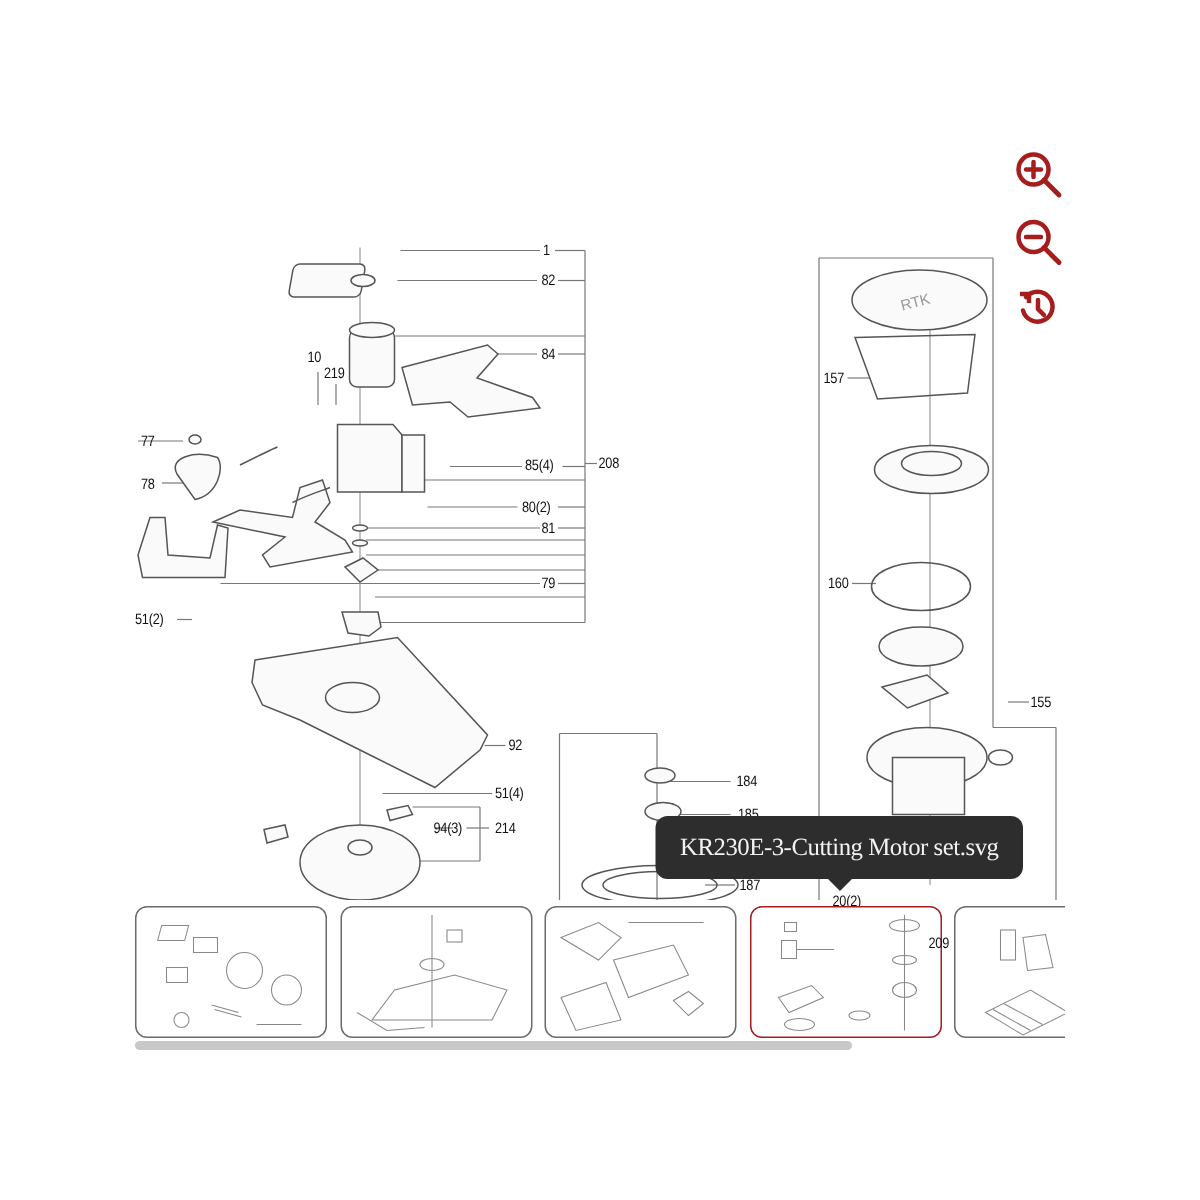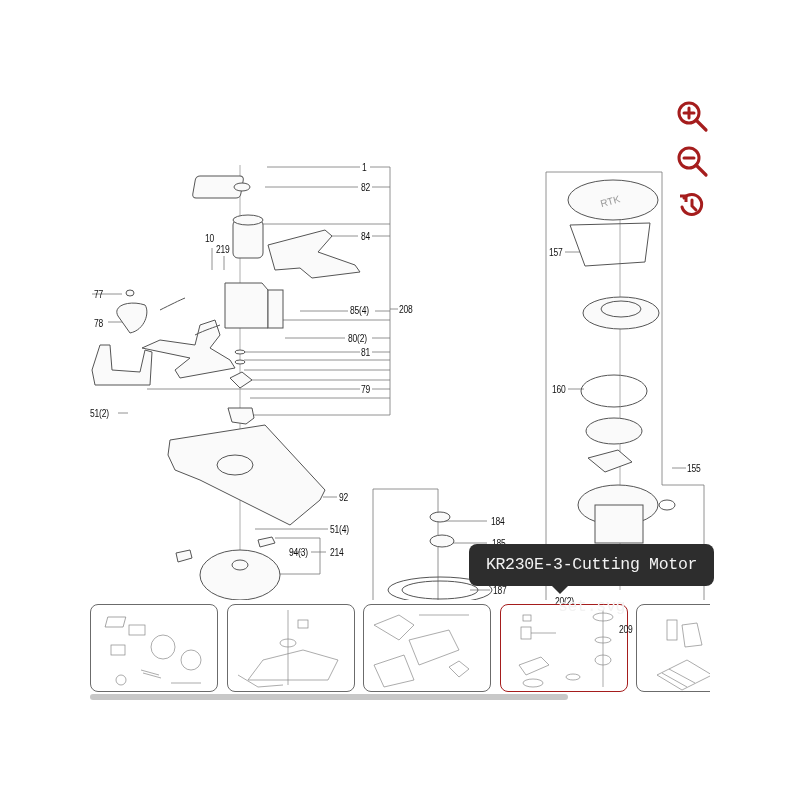--- a/index.html
+++ b/index.html
@@ -2,21 +2,21 @@
 <html><head>
 <meta charset="utf-8">
 <style>
   html,body{margin:0;padding:0;background:#fff;}
   body{width:800px;height:800px;position:relative;overflow:hidden;font-family:"Liberation Sans",sans-serif;}
   .viewer{position:absolute;left:0;top:0;width:800px;height:800px;}
   .diagram{position:absolute;left:0;top:0;width:800px;height:600px;}
   .lbl{position:absolute;font-family:"Liberation Sans",sans-serif;font-size:10px;color:#111;transform:scaleX(0.85);transform-origin:left top;letter-spacing:-0.2px;}
   .tools{position:absolute;left:672px;top:96px;width:40px;}
   .tool-btn{position:absolute;left:0;width:40px;height:40px;cursor:pointer;display:flex;align-items:center;justify-content:center;}
-  .tooltip{position:absolute;left:437px;top:544px;width:245px;height:42px;background:#2d2d2d;border-radius:8px;color:#f2f2f2;font-size:16.5px;line-height:42px;text-align:center;font-family:Liberation Mono, monospace;letter-spacing:-0.3px;margin-left:32px;}
+  .tooltip{position:absolute;left:437px;top:544px;width:245px;height:42px;background:#2d2d2d;border-radius:8px;color:#f2f2f2;font-size:16.5px;line-height:42px;text-align:center;font-family:Liberation Serif, serif;letter-spacing:-0.3px;}
   .tooltip-arrow{position:absolute;left:551px;top:585px;width:0;height:0;border-left:9px solid transparent;border-right:9px solid transparent;border-top:9px solid #2d2d2d;}
   .thumbs{position:absolute;left:90px;top:604px;width:620px;height:88px;overflow:hidden;}
   .thumb{position:absolute;top:0;width:126px;height:86px;border:1px solid #6b6b6b;border-radius:8px;background:#fff;overflow:hidden;cursor:pointer;}
   .thumb.active{border-color:#a51d1d;}
   .scrollbar{position:absolute;left:90px;top:694px;width:478px;height:6px;border-radius:3px;background:#c8c8c8;}
 </style>
 </head>
 <body>
 
 <div class="viewer">

